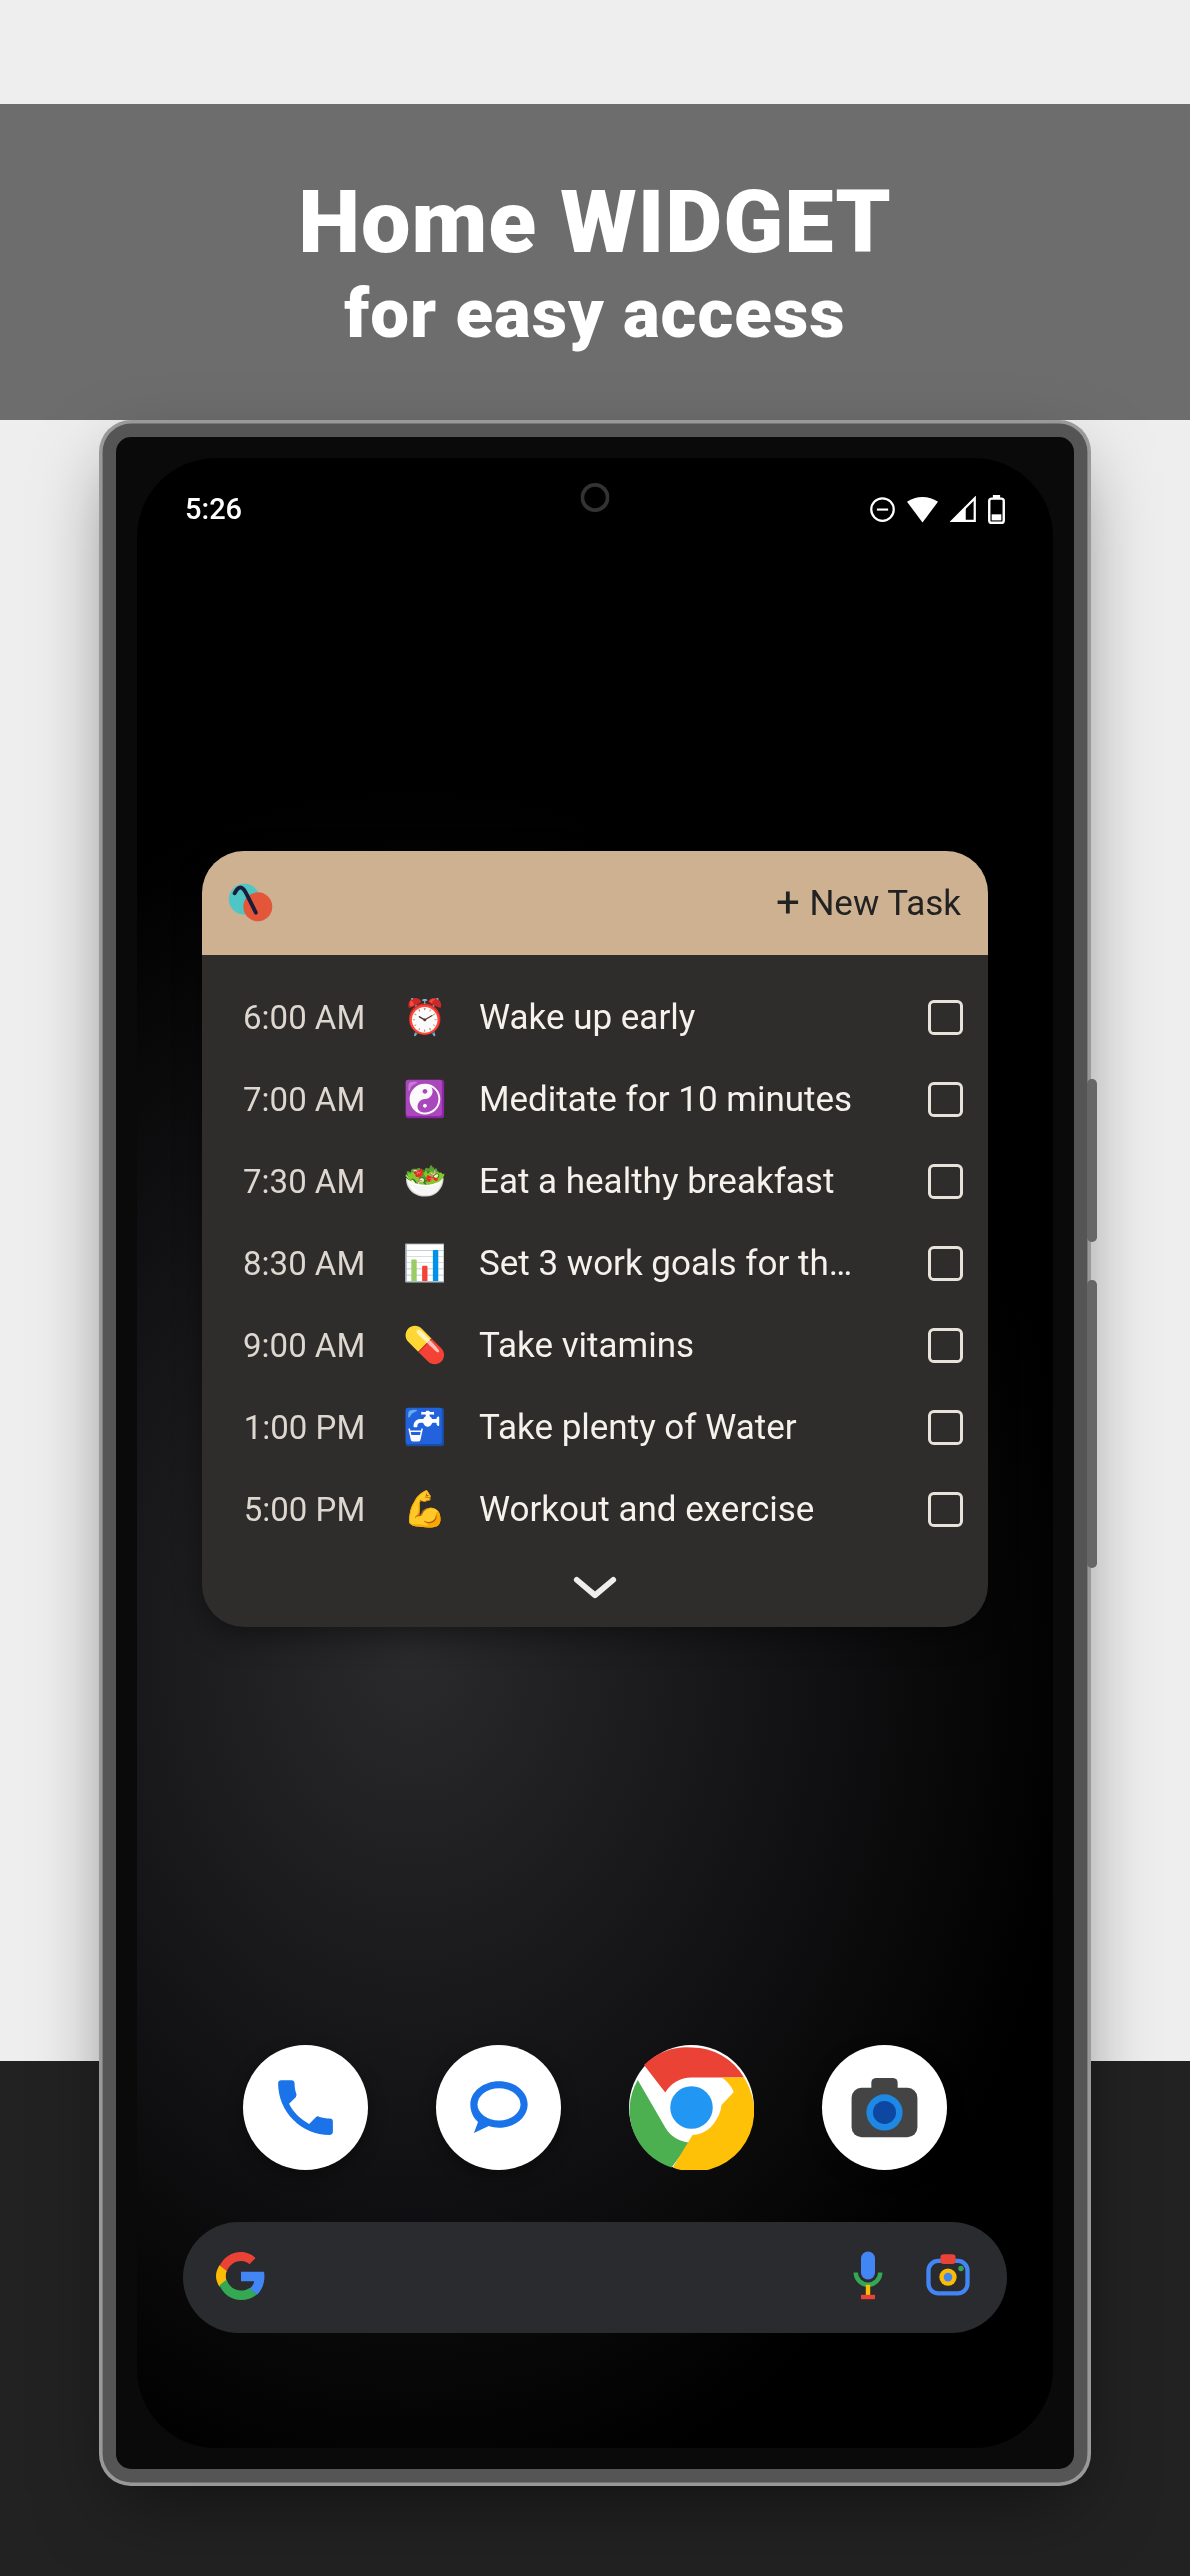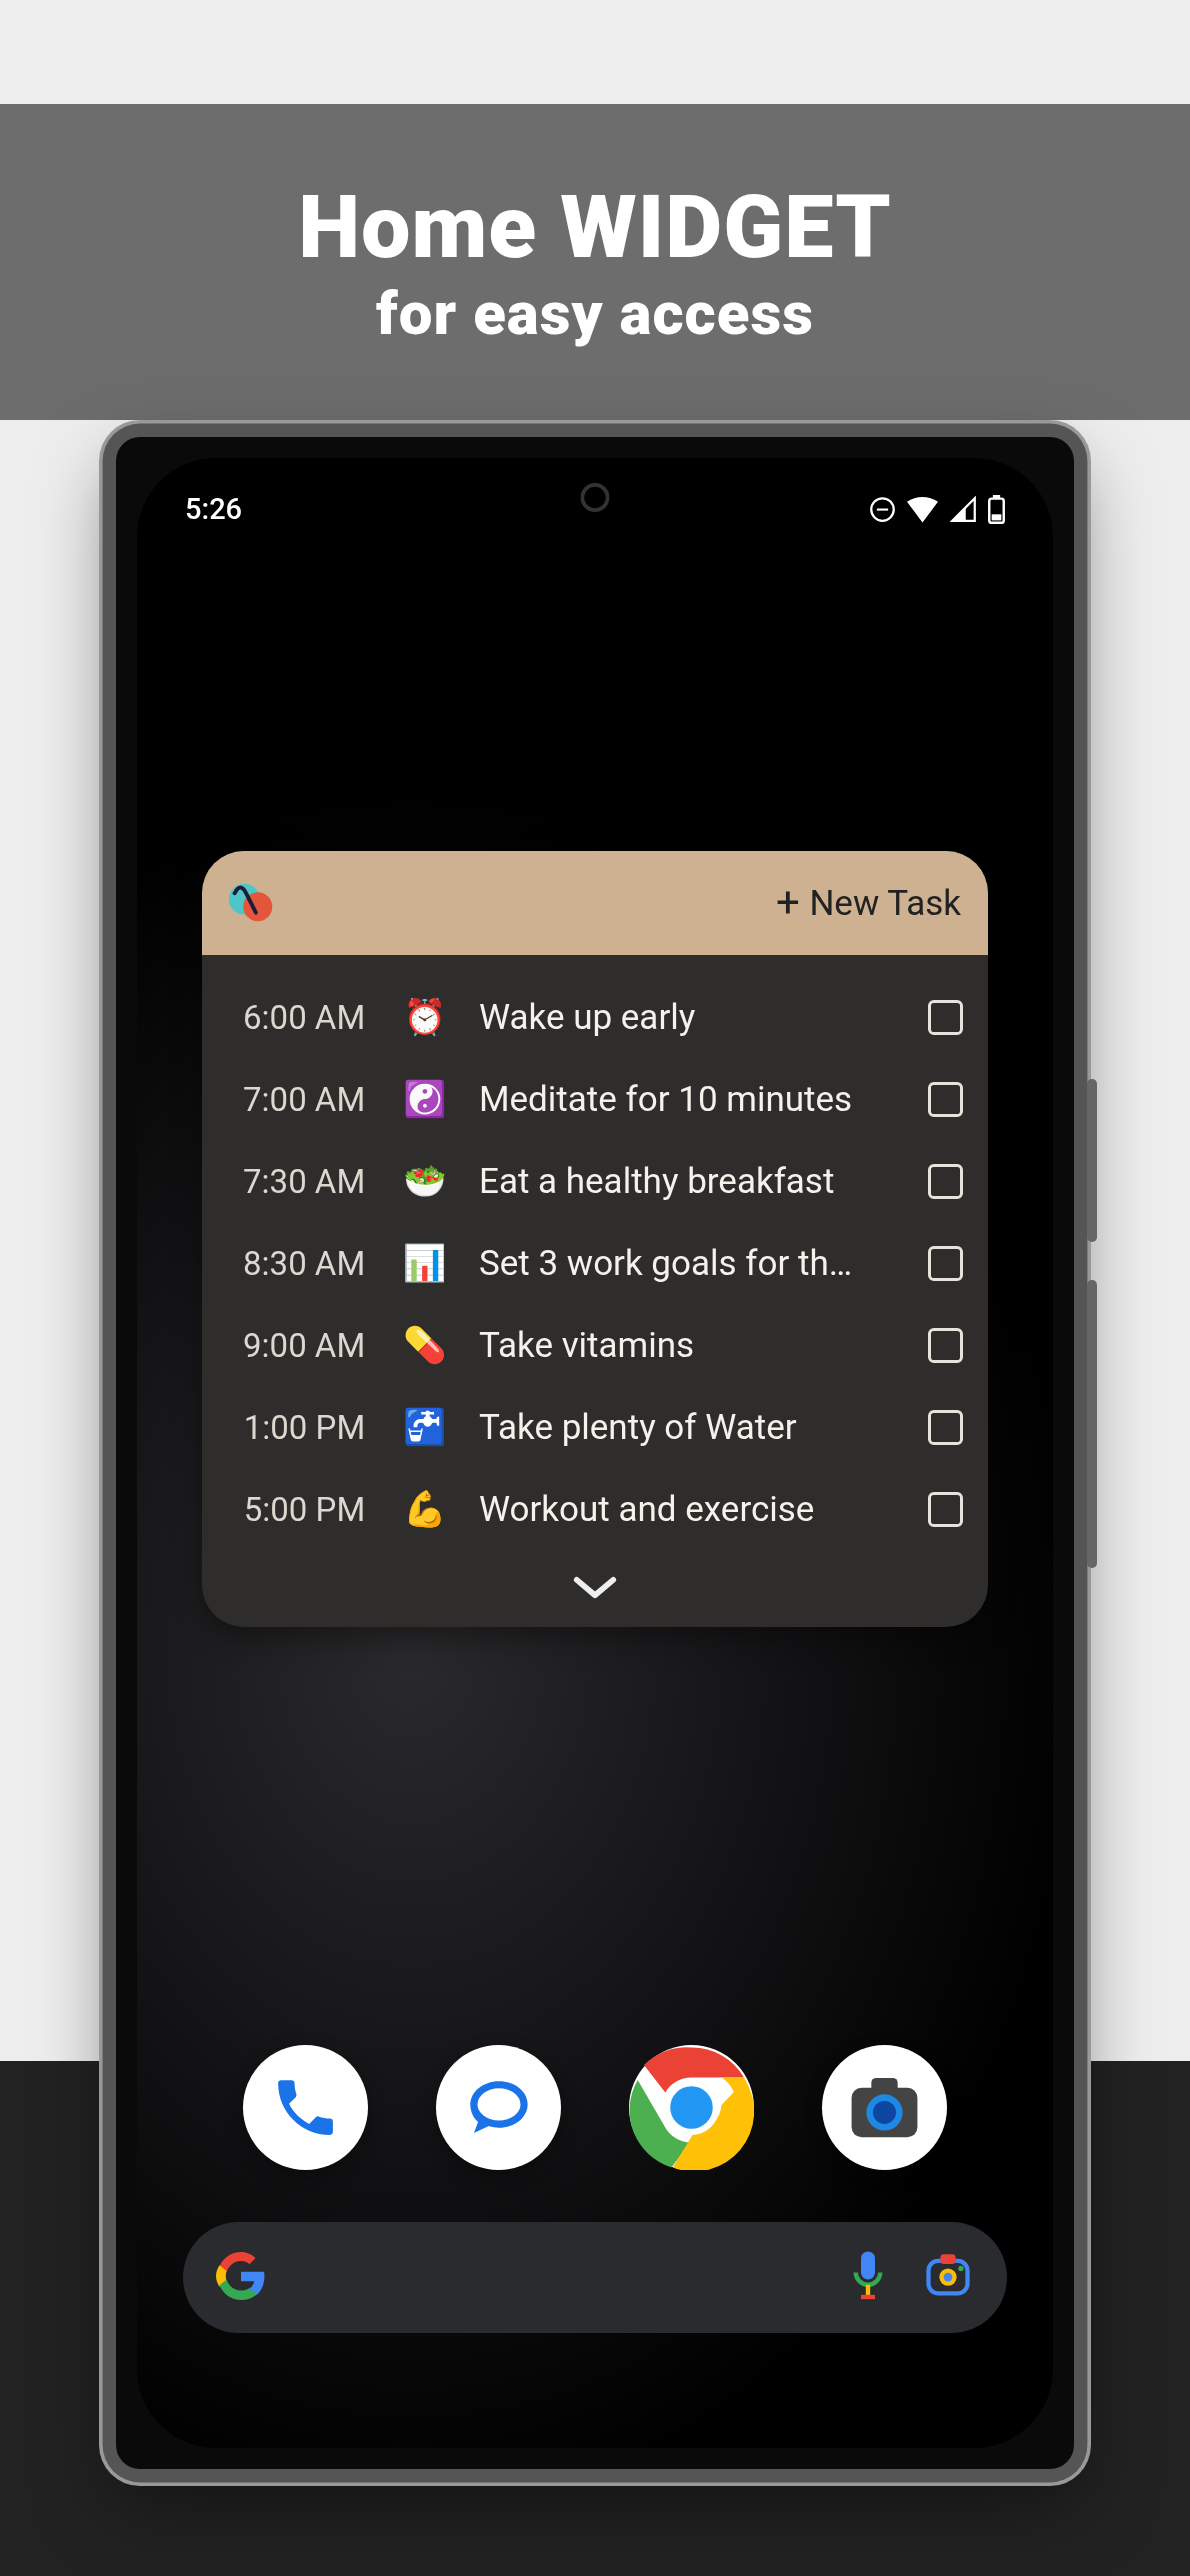--- a/index.html
+++ b/index.html
@@ -20,29 +20,29 @@
     position: absolute;
     top: 104px; left: 0; right: 0;
     height: 316px;
     background: rgba(80,80,80,0.82);
     display: flex; flex-direction: column;
     align-items: center; justify-content: center;
     color: #fff;
     font-weight: 900;
   }
   .promo-line1 { font-size: 88px; letter-spacing: 1px; }
-  .promo-line2 { font-size: 60px; letter-spacing: 1px; }
+  .promo-line2 { font-size: 69px; letter-spacing: 1px; }
 
   .phone {
     position: absolute;
     left: 50%; transform: translateX(-50%);
     top: 437px;
     width: 958px; height: 2032px;
     background: #0a0a0a;
-    border-radius: 24px;
+    border-radius: 15px;
     box-shadow: 0 0 0 13.4px #555, 0 0 0 17px #999, 0 29px 77px rgba(0,0,0,0.5);
   }
   .phone-btn-r1 { position:absolute; right:-23px; top:642px; width:9.6px; height:163px; background:#666; border-radius:4.8px;}
   .phone-btn-r2 { position:absolute; right:-23px; top:843px; width:9.6px; height:288px; background:#666; border-radius:4.8px;}
 
   .screen {
     position: absolute;
     inset: 21px;
     border-radius: 79px;
     overflow: hidden;

